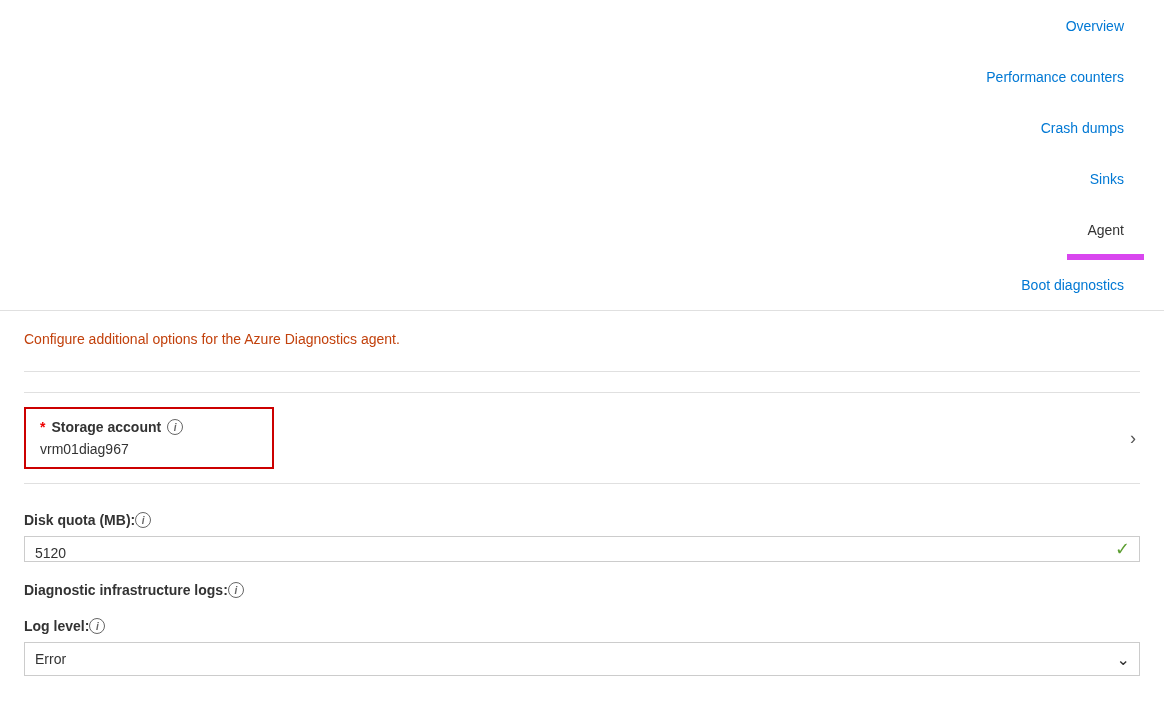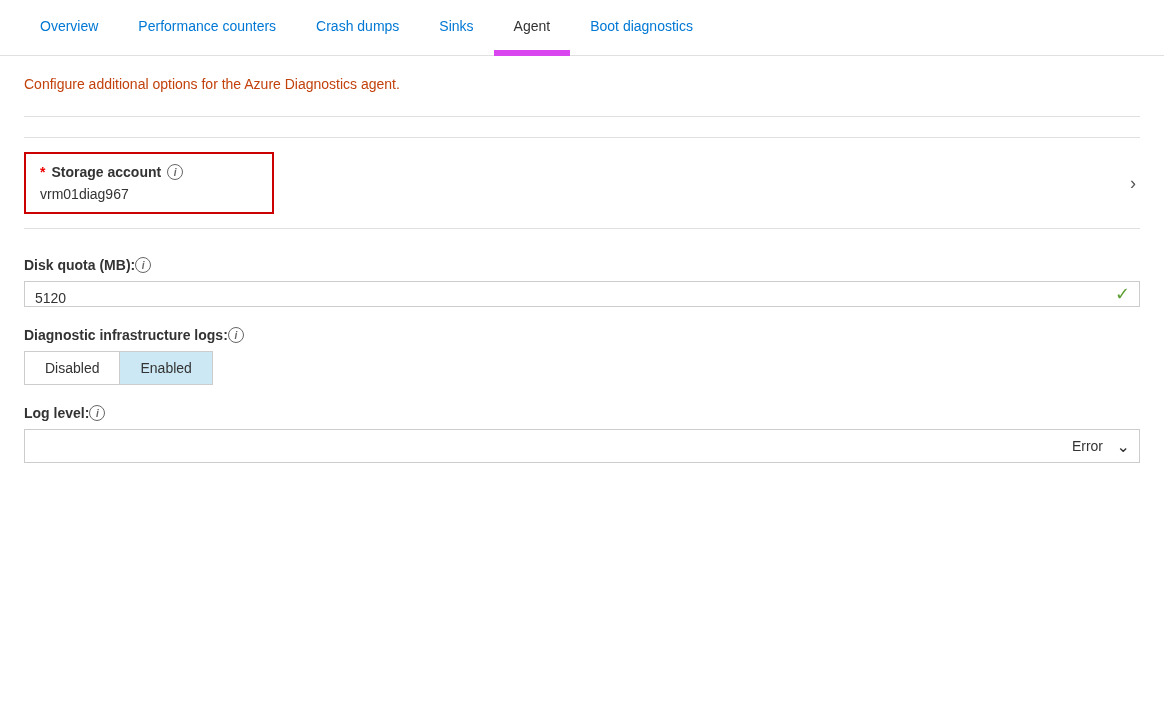--- a/index.html
+++ b/index.html
@@ -13,24 +13,25 @@
       font-size: 14px;
       color: #333;
       background: #fff;
       width: 1164px;
       min-height: 728px;
     }
 
     
     .tab-nav {
       display: flex;
-      align-items: flex-start;
+      align-items: flex-end;
       border-bottom: 1px solid #e0e0e0;
       padding: 0 20px;
       background: #fff;
+      flex-direction: column;
     }
 
     .tab-item {
       padding: 18px 20px 16px;
       cursor: pointer;
       font-size: 14px;
       color: #0078d4;
       white-space: nowrap;
       border-bottom: 2px solid transparent;
       margin-bottom: -1px;
@@ -188,21 +189,20 @@
       width: 100%;
       padding: 8px 36px 8px 10px;
       font-size: 14px;
       color: #333;
       border: 1px solid #ccc;
       background: #fff;
       appearance: none;
       -webkit-appearance: none;
       outline: none;
       cursor: pointer;
-      text-align: right;
     }
 
     .dropdown-arrow {
       position: absolute;
       right: 10px;
       pointer-events: none;
       font-size: 16px;
       color: #333;
     }
 
@@ -255,24 +255,20 @@
       <input type="text" class="text-input" value="5120" style="">
       <span class="check-icon">✓</span>
     </div>
   </div>
 
   <div class="field-group">
     <div class="field-label-row">
       <span class="field-label">Diagnostic infrastructure logs:</span>
       <span class="info-icon">i</span>
     </div>
-    <div class="toggle-group">
-      <button class="toggle-btn">Disabled</button>
-      <button class="toggle-btn active">Enabled</button>
-    </div>
   </div>
 
   <div class="field-group">
     <div class="field-label-row">
       <span class="field-label">Log level:</span>
       <span class="info-icon">i</span>
     </div>
     <div class="select-wrapper">
       <select class="dropdown-select">
         <option>Error</option>

